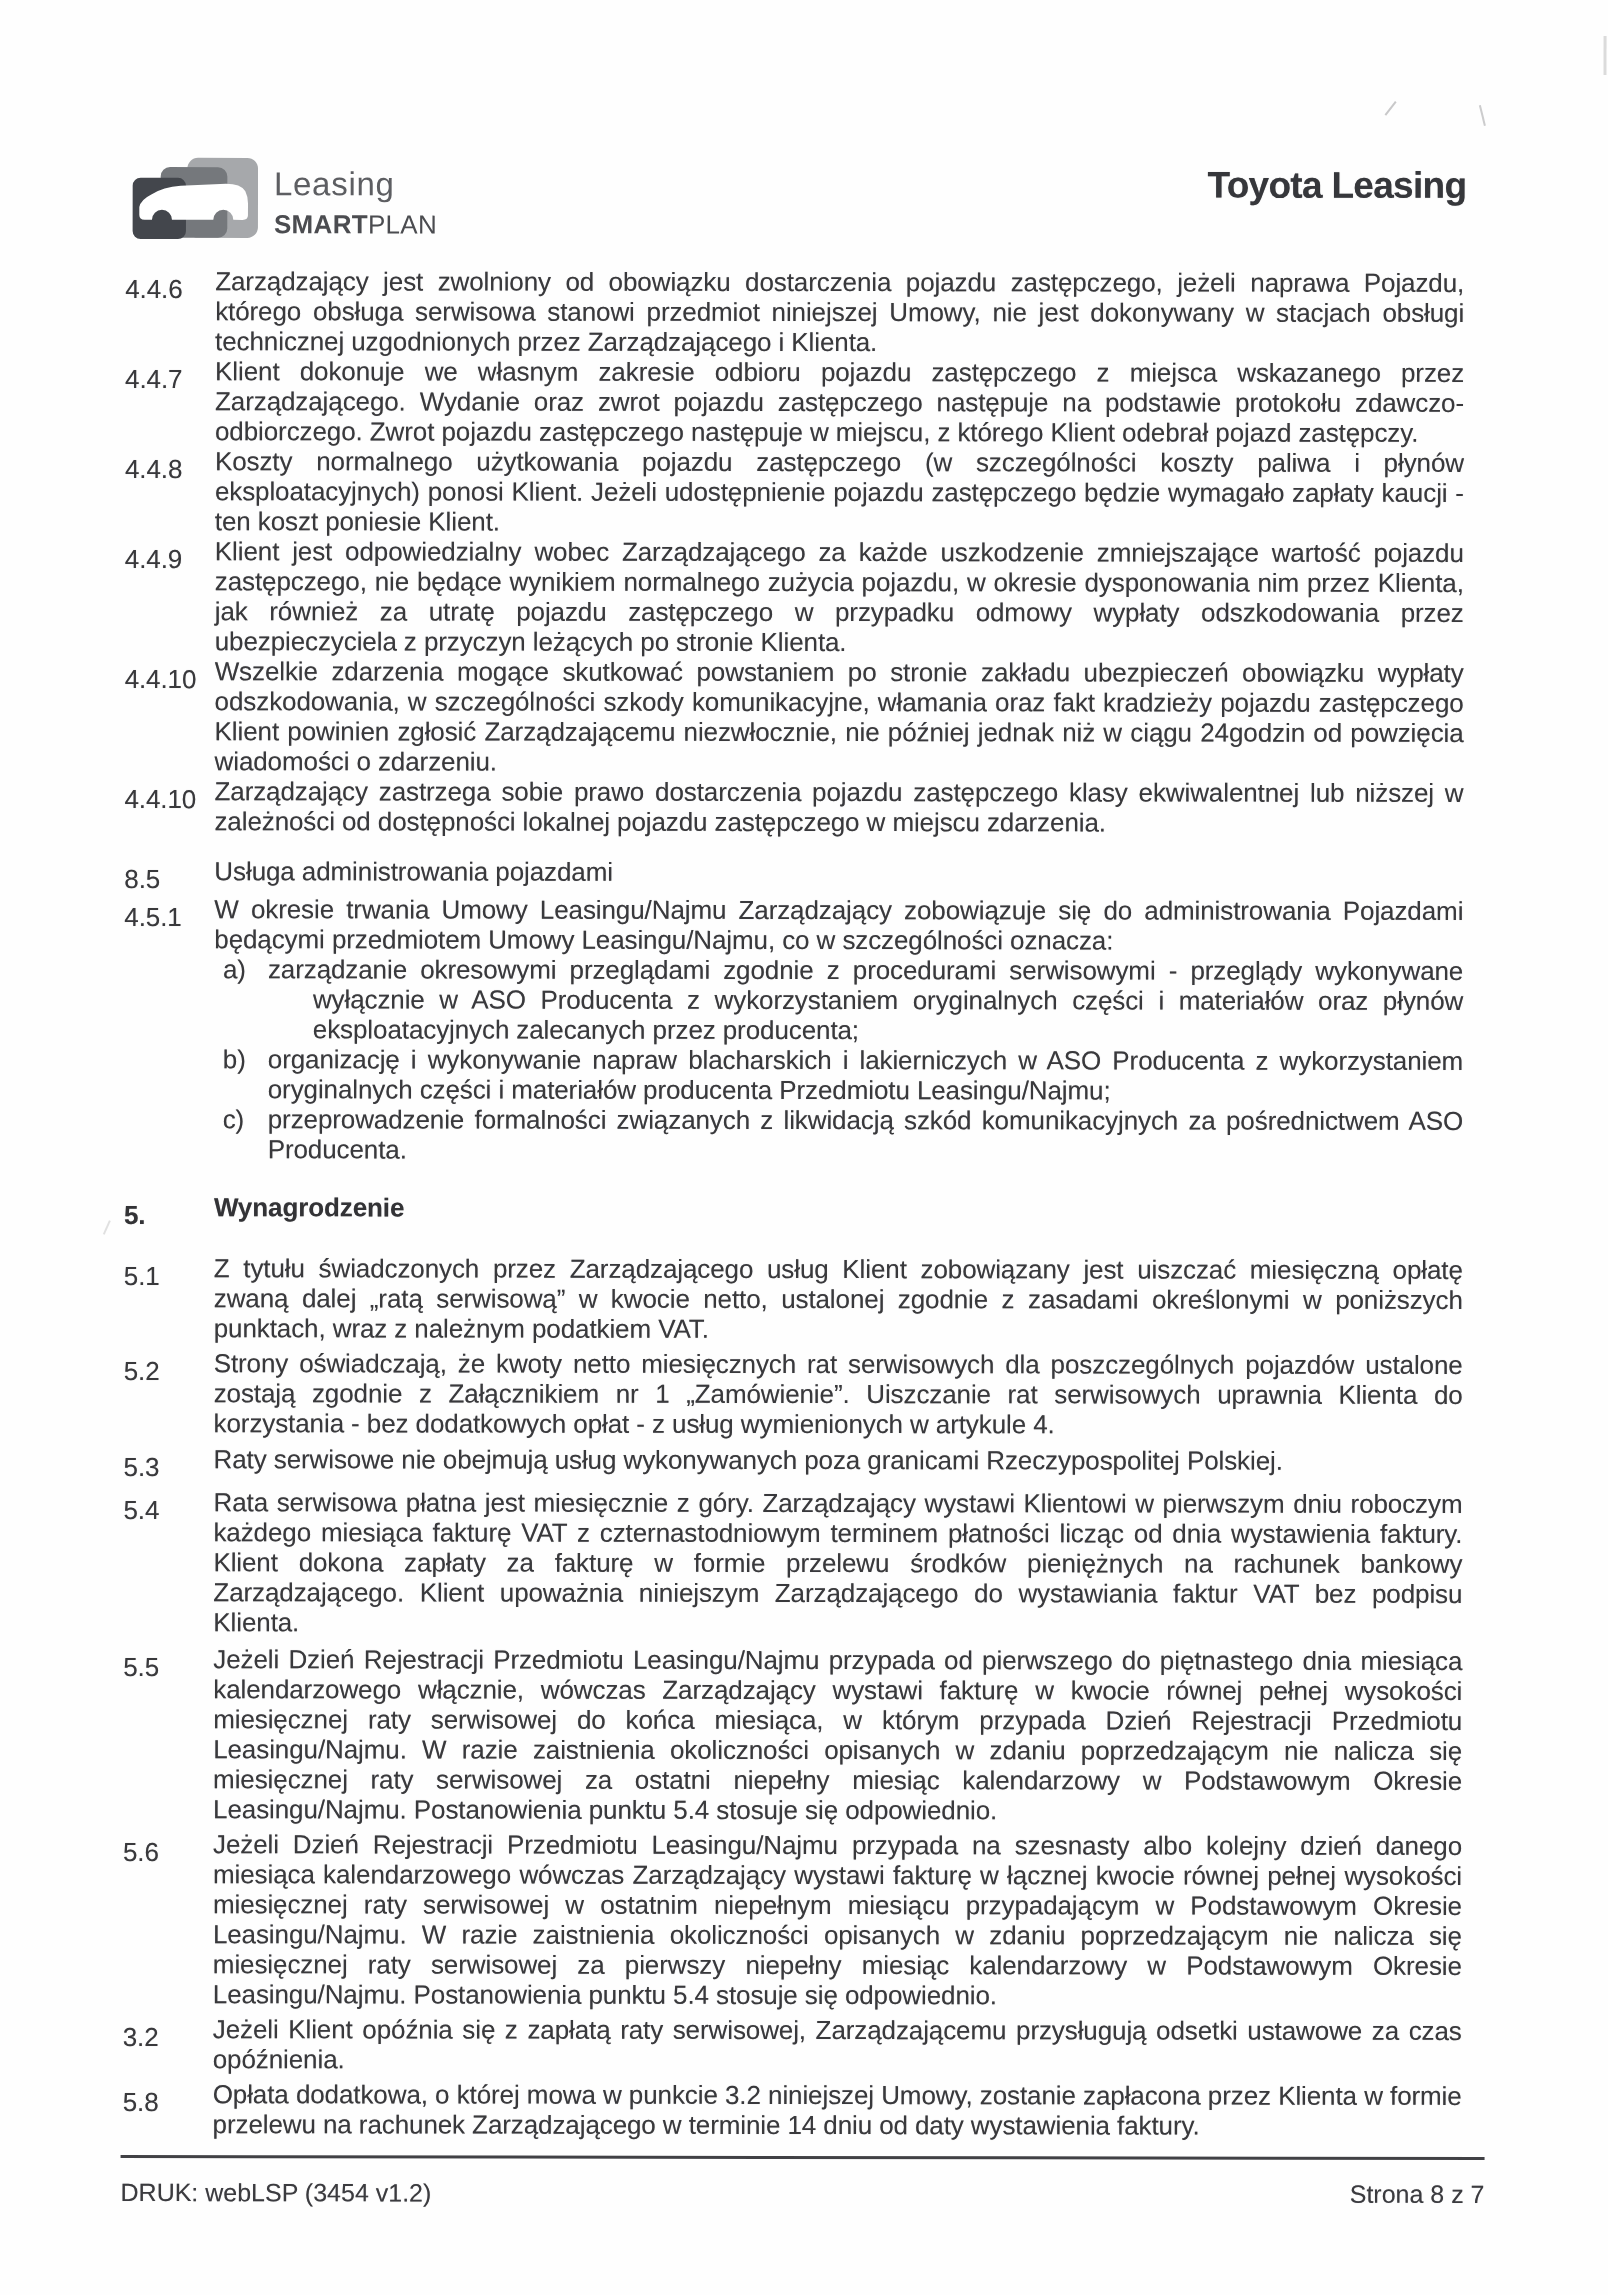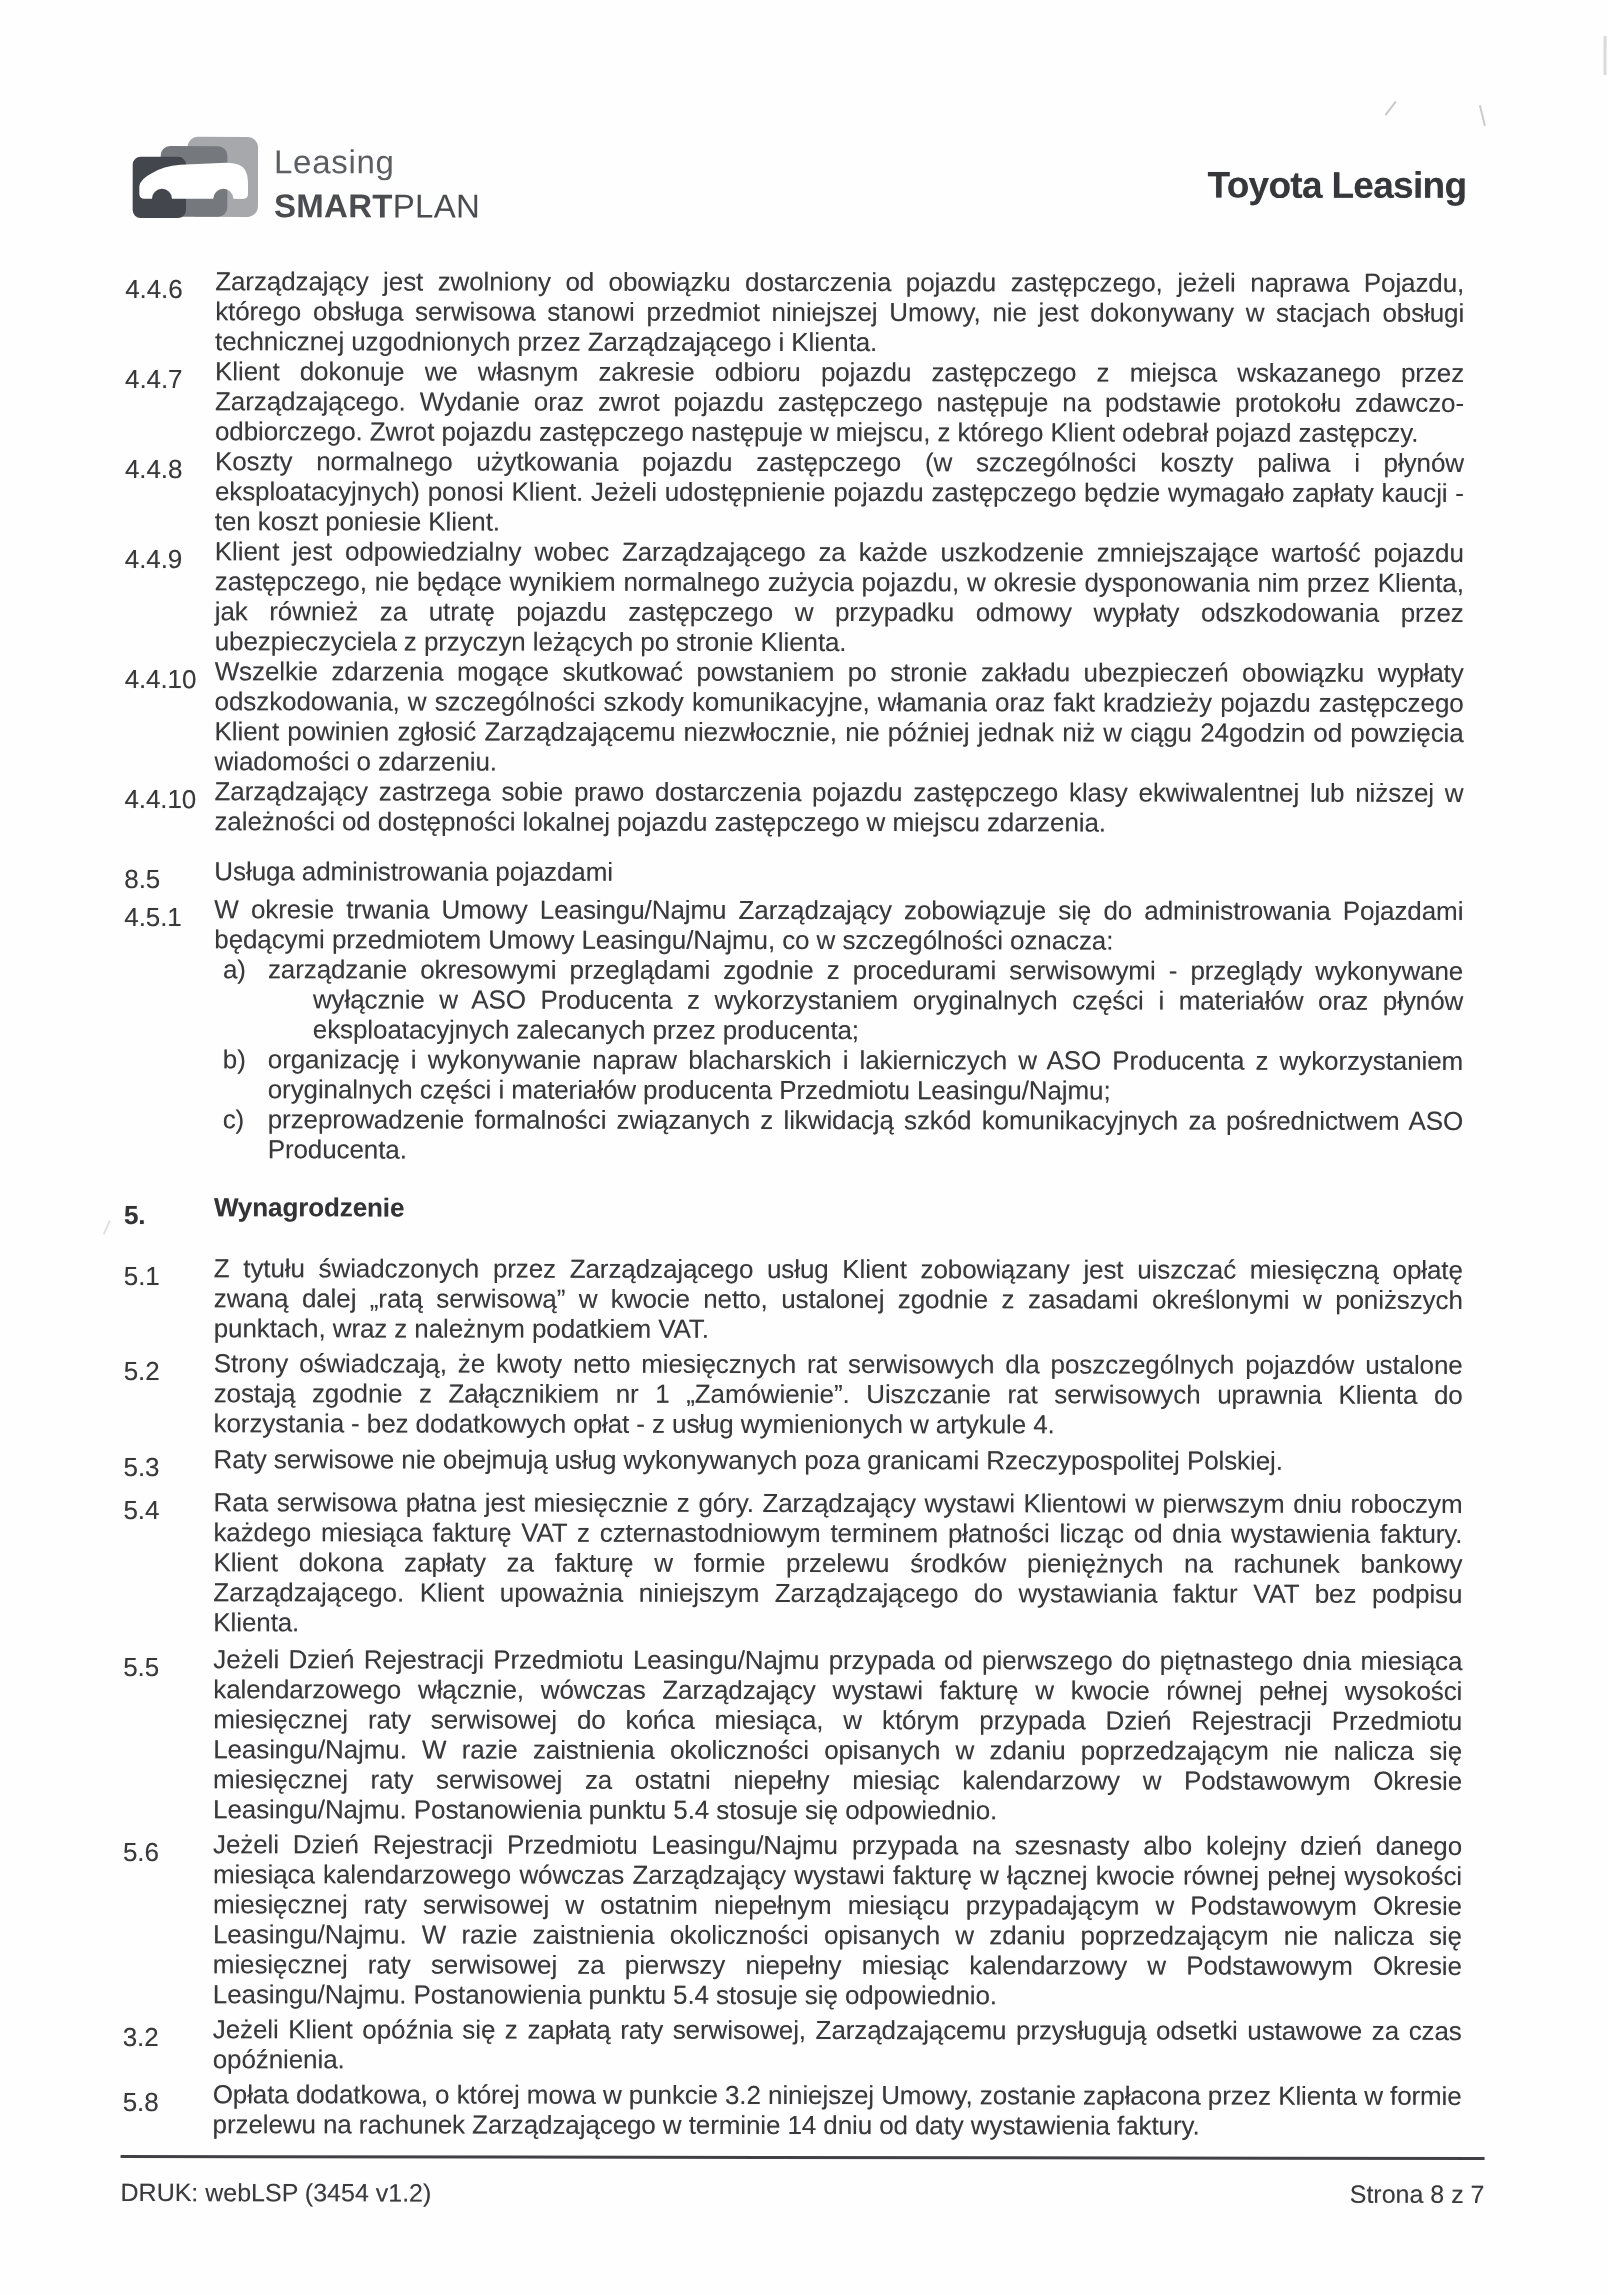--- a/index.html
+++ b/index.html
@@ -7,25 +7,25 @@
     position:relative;
     width:1609px;height:2295px;
     background:#fefefe;
     overflow:hidden;
     font-family:"Liberation Sans","DejaVu Sans",sans-serif;
     color:#39393c;
   }
   .scan-wrap{position:absolute;inset:0;transform:rotate(0.08deg);}
 
   
-  .logo-block{position:absolute;left:126px;top:131px;display:flex;align-items:flex-end;}
+  .logo-block{position:absolute;left:126px;top:152px;display:flex;align-items:center;}
   .logo-icon{width:132px;height:92px;flex:0 0 auto;}
   .logo-text{margin-left:14.7px;padding-top:9.4px;line-height:1;}
   .logo-line1{font-size:33px;font-weight:400;color:#5d5e62;letter-spacing:0.7px;}
-  .logo-line2{margin-top:10.7px;font-size:33px;color:#4b4c50;letter-spacing:0.3px;}
+  .logo-line2{margin-top:10.7px;font-size:26px;color:#4b4c50;letter-spacing:0.3px;}
   .logo-line2 .smart{font-weight:700;}
   .logo-line2 .plan{font-weight:400;}
   .brand{
     position:absolute;top:164px;right:144px;
     font-size:37px;font-weight:700;color:#36373b;letter-spacing:-0.7px;
     text-shadow:0 0 0.7px rgba(50,50,55,.5);
   }
 
   
   .content{

